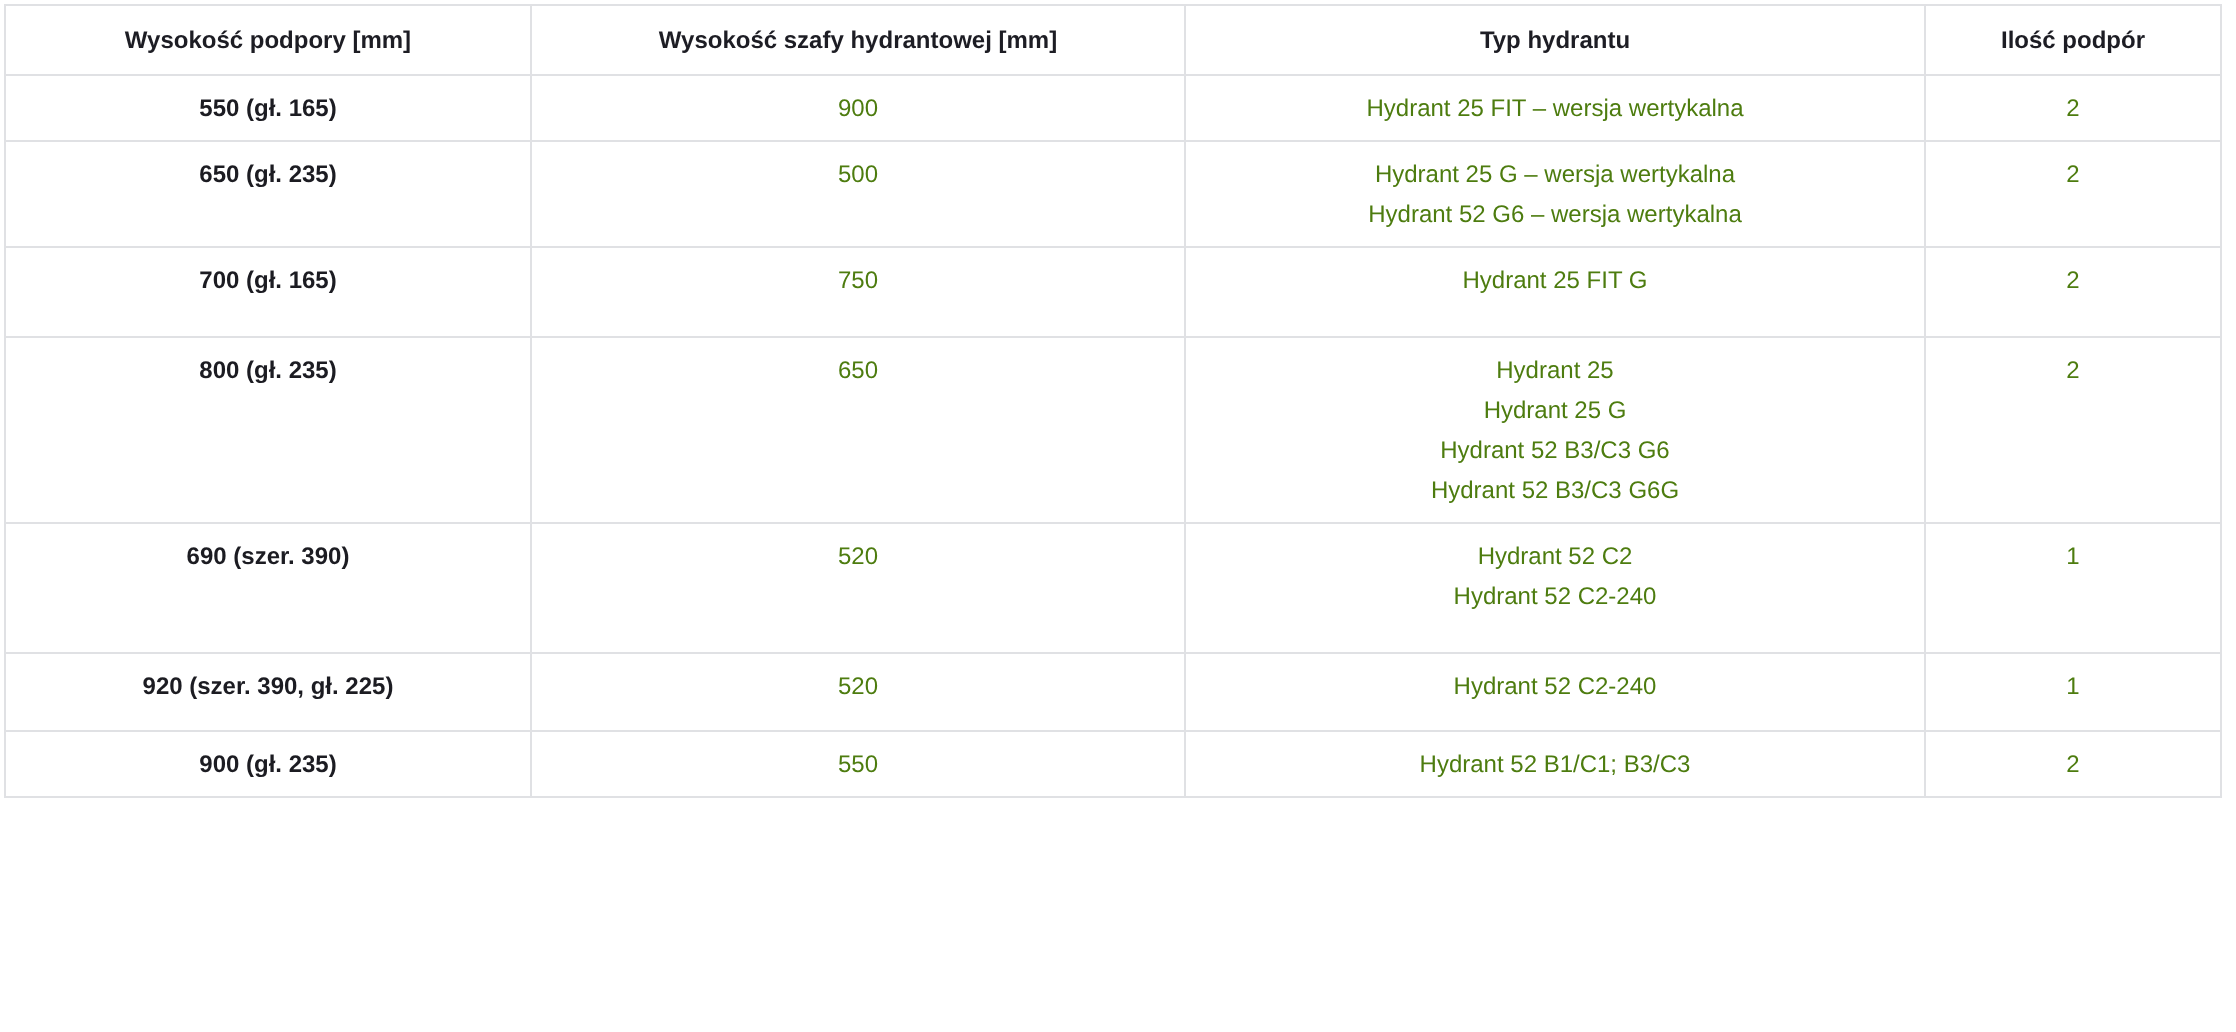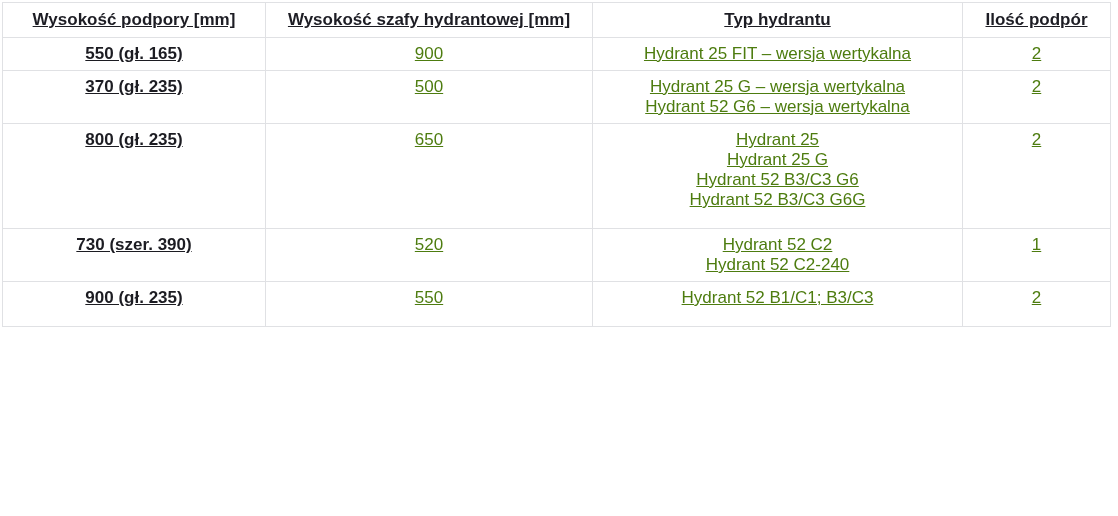--- a/index.html
+++ b/index.html
@@ -25,25 +25,24 @@
   table.spec-table col.col-1 { width: 263px; }
   table.spec-table col.col-2 { width: 327px; }
   table.spec-table col.col-3 { width: 370px; }
   table.spec-table col.col-4 { width: 148px; }
 
   table.spec-table th,
   table.spec-table td {
     border: 1px solid #e0e1e4;
     text-align: center;
     vertical-align: top;
-    font-size: 17px;
+    font-size: 12px;
     line-height: 20px;
     padding: 6px 10px;
     box-sizing: border-box;
-    text-decoration: underline;
   }
   table.spec-table th {
     font-weight: bold;
     color: #1d1d24;
     padding: 7px 10px;
     background: #ffffff;
   }
   table.spec-table td {
     color: #4d7c0f;
   }
@@ -82,48 +81,60 @@
     <tbody id="rows-body">
   <tr>
     <td class="c1">550  (gł. 165)</td>
     <td class="c2">900</td>
     <td class="c3">Hydrant 25 FIT – wersja wertykalna</td>
     <td class="c4">2</td>
   </tr>
 
 
   <tr>
-    <td class="c1">370 (gł. 235)</td>
+    <td class="c1">650 (gł. 235)</td>
     <td class="c2">500</td>
     <td class="c3">Hydrant 25 G – wersja wertykalna
 Hydrant 52 G6 – wersja wertykalna</td>
     <td class="c4">2</td>
   </tr>
 
 
+  <tr>
+    <td class="c1">700 (gł. 165)</td>
+    <td class="c2">750</td>
+    <td class="c3">Hydrant 25 FIT G</td>
+    <td class="c4">2</td>
+  </tr>
 
 
   <tr>
     <td class="c1">800 (gł. 235)</td>
     <td class="c2">650</td>
     <td class="c3">Hydrant 25
 Hydrant 25 G
 Hydrant 52 B3/C3 G6
 Hydrant 52 B3/C3 G6G</td>
     <td class="c4">2</td>
   </tr>
 
   <tr>
-    <td class="c1">730 (szer. 390)</td>
+    <td class="c1">690 (szer. 390)</td>
     <td class="c2">520</td>
     <td class="c3">Hydrant 52 C2
 Hydrant 52 C2-240</td>
     <td class="c4">1</td>
   </tr>
 
+  <tr>
+    <td class="c1">920 (szer. 390, gł. 225)</td>
+    <td class="c2">520</td>
+    <td class="c3">Hydrant 52 C2-240</td>
+    <td class="c4">1</td>
+  </tr>
 
   <tr>
     <td class="c1">900 (gł. 235)</td>
     <td class="c2">550</td>
     <td class="c3">Hydrant 52 B1/C1; B3/C3</td>
     <td class="c4">2</td>
   </tr>
 </tbody>
   </table>
 </div>

